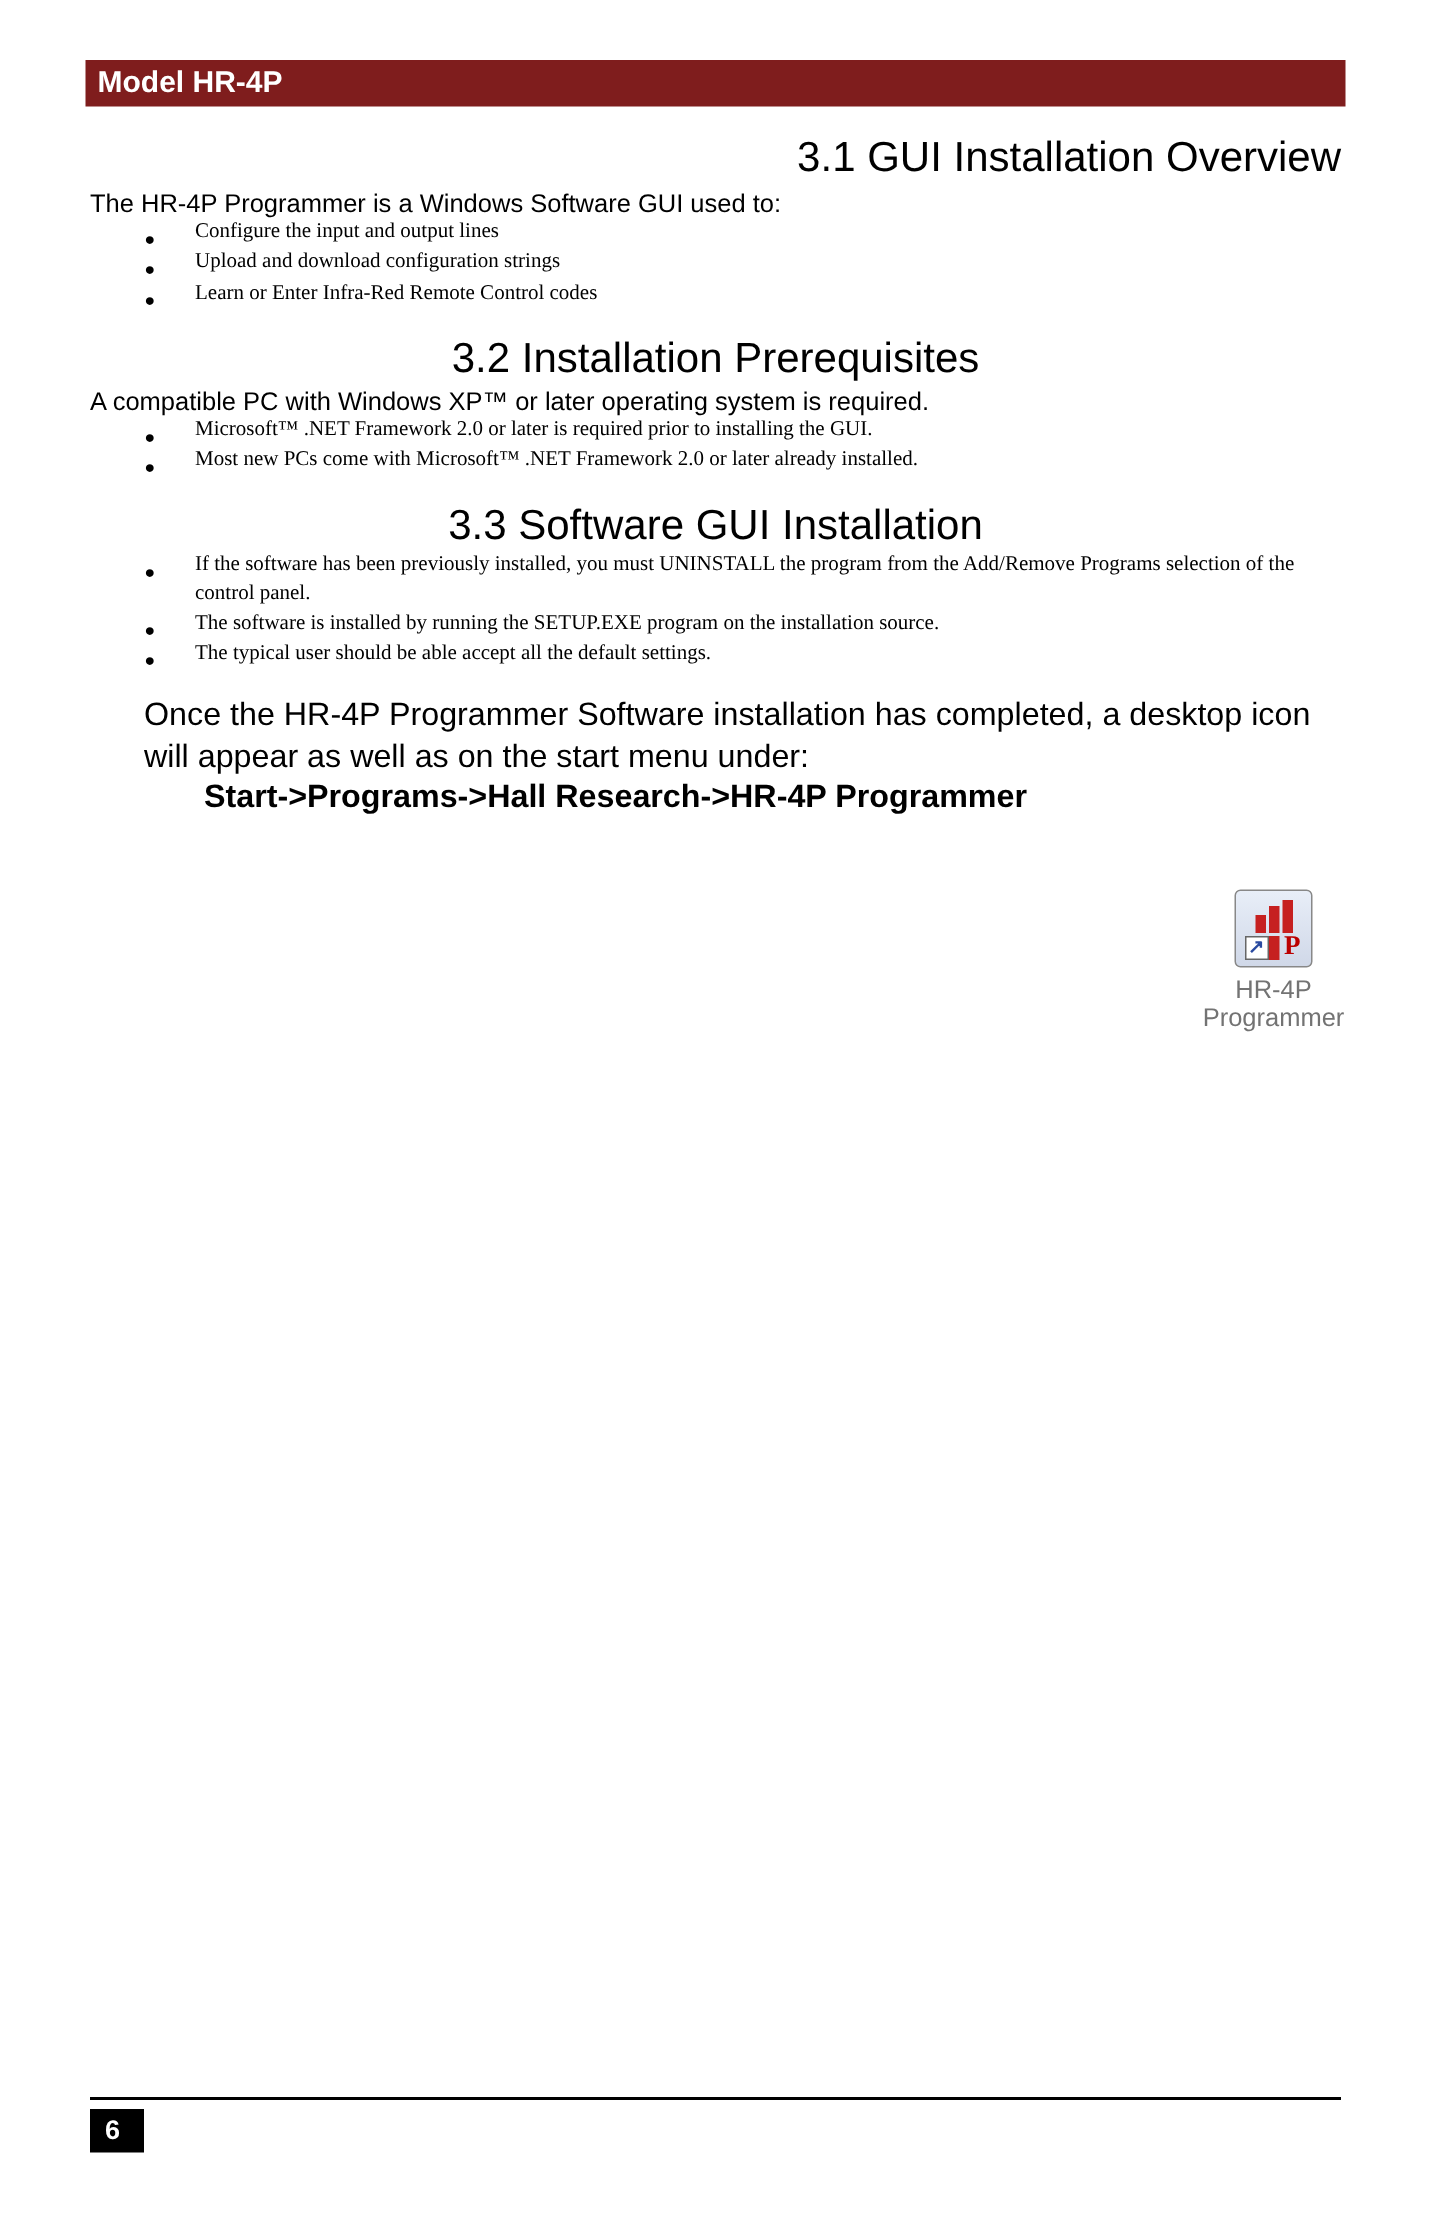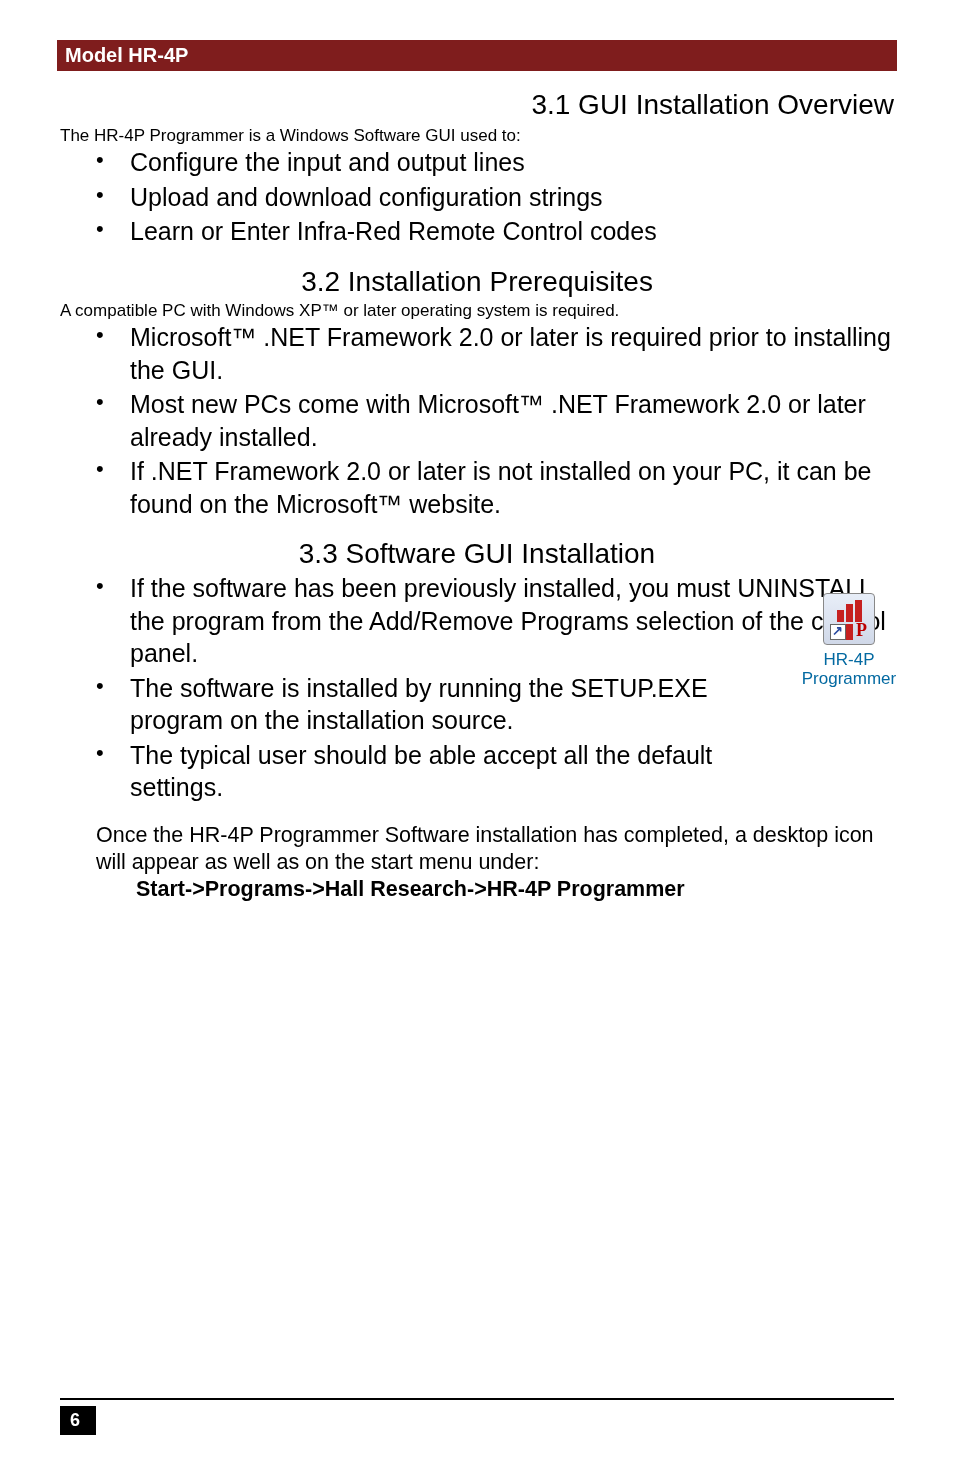--- a/index.html
+++ b/index.html
@@ -34,23 +34,24 @@
   .body-text {
     font-size: 17px;
     line-height: 1.25;
   }
   ul.bullets {
     list-style: none;
     padding-left: 70px;
   }
   ul.bullets > li {
     position: relative;
-    font-size: 25px;
+    font-size: 14px;
     line-height: 1.3;
     margin-bottom: 2px;
+    font-family: Liberation Serif, serif;
   }
   ul.bullets > li::before {
     content: "•";
     position: absolute;
     left: -34px;
     top: 0;
     font-size: 22px;
   }
   .para-indent {
     margin-left: 36px;
@@ -90,21 +91,21 @@
   }
   .icon-img .arrow-box::after {
     content:"↗"; font-size:13px; color:#2a4aa0; position:absolute; left:1px; top:-2px; font-weight:bold;
   }
   .icon-img .p-let {
     position:absolute; bottom:3px; right:7px; color:#b00; font-weight:bold; font-size:18px; font-family:serif;
   }
   .icon-label {
     font-family: Tahoma, Arial, sans-serif;
     font-size: 17px;
-    color: #0369a1;
+    color: #737373;
     line-height: 1.1;
   }
   .narrowed { max-width: 630px; }
   .footer {
     position: absolute;
     left: 60px;
     right: 60px;
     bottom: 40px;
   }
   .footer hr {
@@ -134,21 +135,20 @@
   <li>Configure the input and output lines</li>
   <li>Upload and download configuration strings</li>
   <li>Learn or Enter Infra-Red Remote Control codes</li>
 </ul>
 
 <div class="section-title-left">3.2 Installation Prerequisites</div>
 <div class="body-text">A compatible PC with Windows XP™ or later operating system is required.</div>
 <ul class="bullets">
   <li>Microsoft™ .NET Framework 2.0 or later is required prior to installing the GUI.</li>
   <li>Most new PCs come with Microsoft™ .NET Framework 2.0 or later already installed.</li>
-  <li>If .NET Framework 2.0 or later is not installed on your PC, it can be found on the Microsoft™ website.</li>
 </ul>
 
 <div class="section-title-left">3.3 Software GUI Installation</div>
 <ul class="bullets">
   <li>If the software has been previously installed, you must UNINSTALL the program from the Add/Remove Programs selection of the control panel.</li>
   <li class="narrowed">The software is installed by running the SETUP.EXE program on the installation source.</li>
   <li class="narrowed">The typical user should be able accept all the default settings.</li>
 </ul>
 
 <div class="icon-block">

